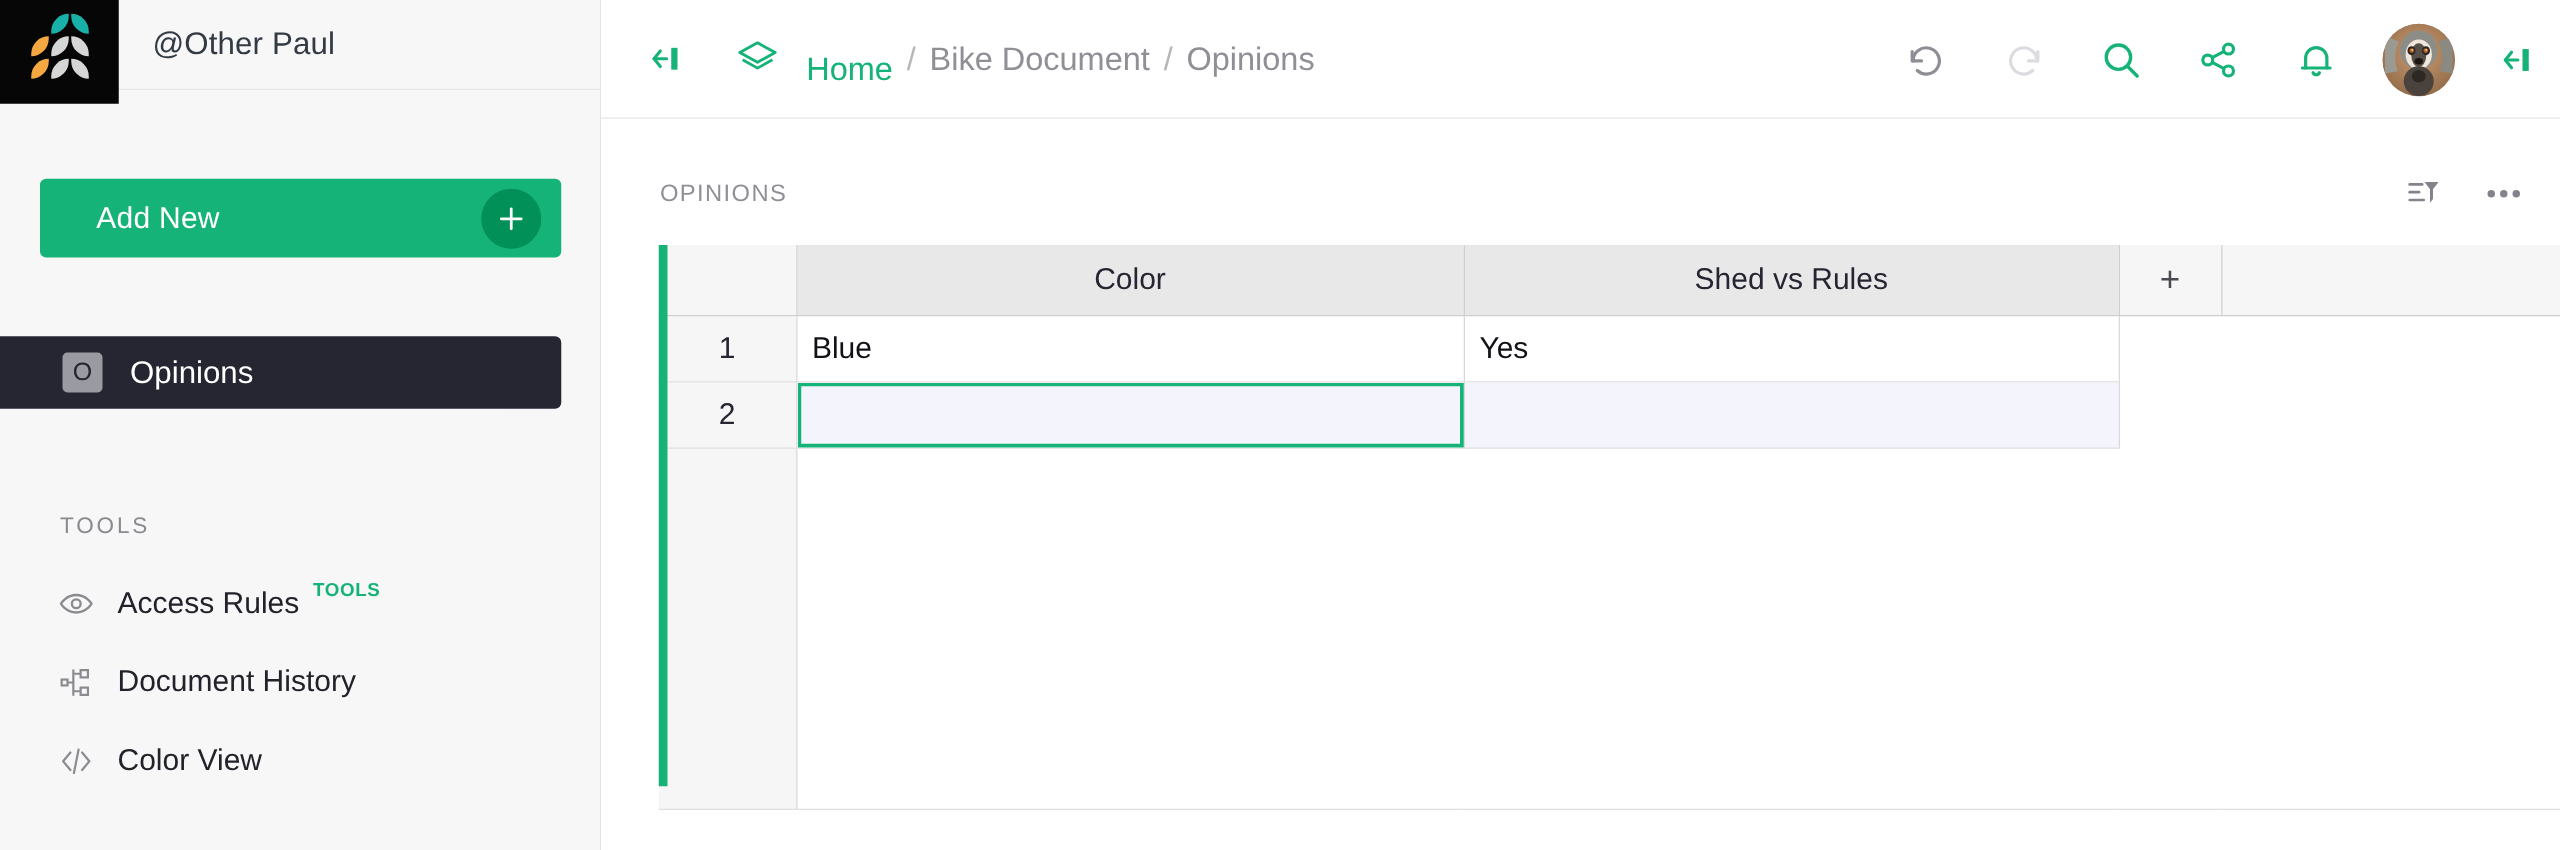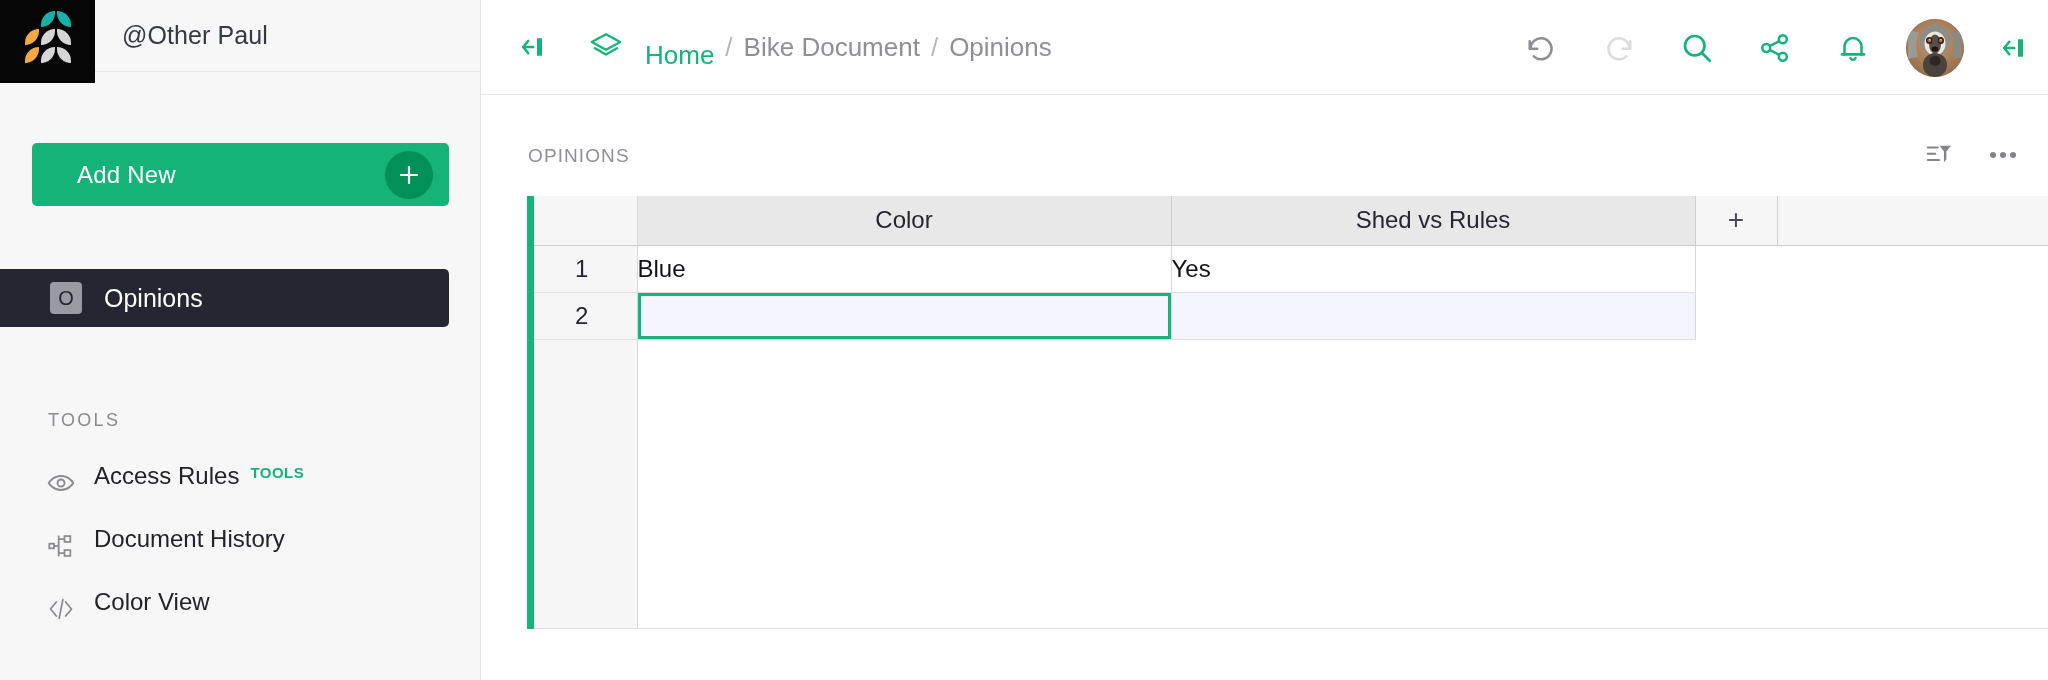--- a/index.html
+++ b/index.html
@@ -82,21 +82,21 @@
     display: flex; align-items: center; justify-content: center;
   }
   .page-label { margin-left: 22px; color: #ffffff; font-size: 25px; }
 
   .tools-header {
     position: absolute; left: 48px; top: 410px;
     font-size: 18px; color: #8a8a91; letter-spacing: 2.3px;
   }
   .tool-row {
     position: absolute; left: 40px; width: 400px; height: 42px;
-    display: flex; cursor: pointer;
+    display: flex; align-items: center; cursor: pointer;
   }
   .tool-icon {
     width: 42px; display: flex; align-items: center; justify-content: center;
     color: #8a8a91;
   }
   .tool-label { margin-left: 12px; font-size: 24px; color: #22222a; }
   .beta-badge {
     margin-left: 11px; font-size: 15px; font-weight: bold;
     color: #16b378; letter-spacing: .5px; align-self: flex-start;
     margin-top: 2px;
@@ -149,21 +149,21 @@
   
   .grid-wrap {
     position: absolute; left: 46px; top: 196px;
     width: 1521px; height: 433px;
   }
   .grid-green-bar {
     position: absolute; left: 0; top: 0; width: 7px; height: 433px;
     background: #16b378; z-index: 5;
   }
   table.grid { border-collapse: collapse; table-layout: fixed; width: 1521px; }
-  table.grid td, table.grid th { padding: 0; }
+  table.grid td, table.grid th { padding: 12px; }
 
   col.c-num { width: 110px; }
   col.c-color { width: 534px; }
   col.c-shed { width: 524px; }
   col.c-plus { width: 82px; }
   col.c-rest { width: 271px; }
 
   .hdr {
     height: 49px; background: #e8e8e8;
     border-right: 1px solid #cfcfcf; border-bottom: 1px solid #cfcfcf;

